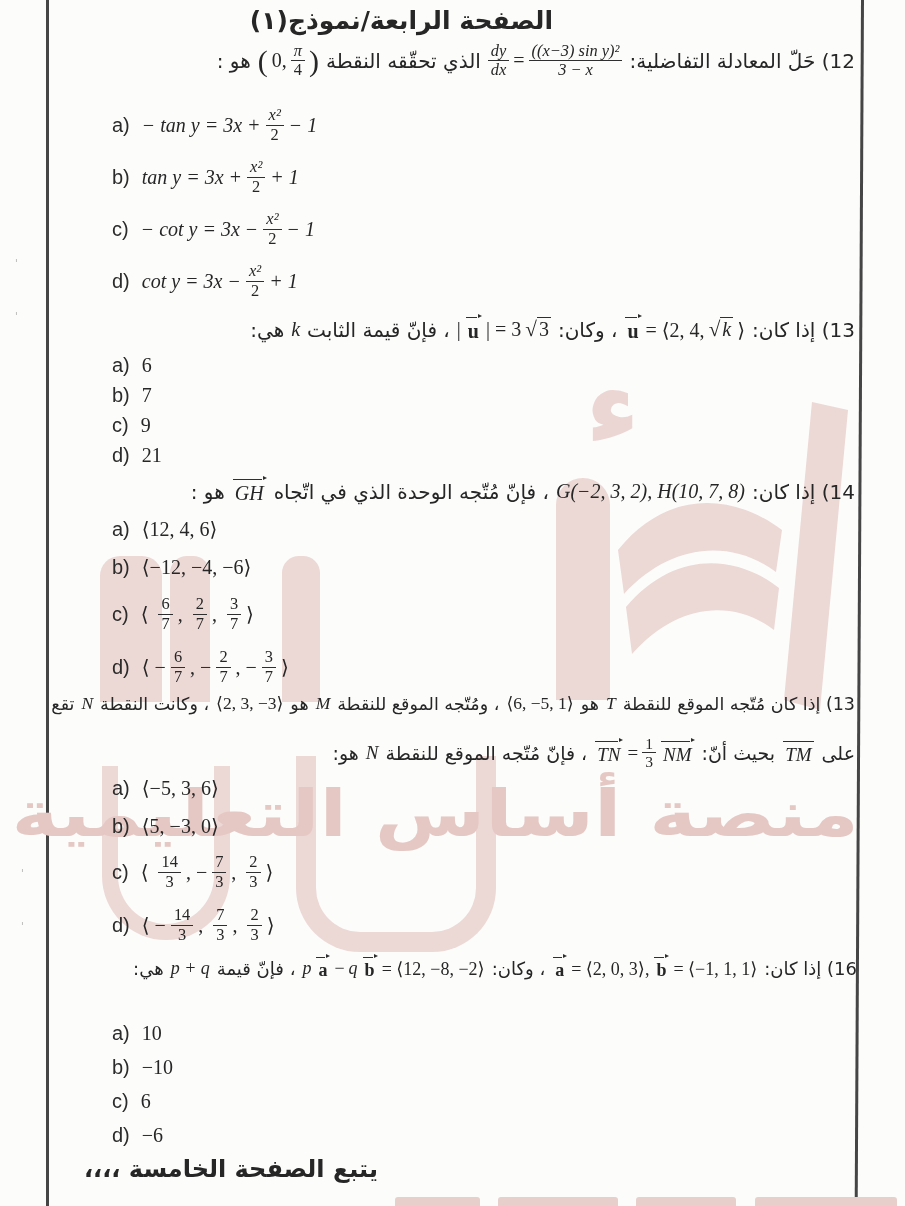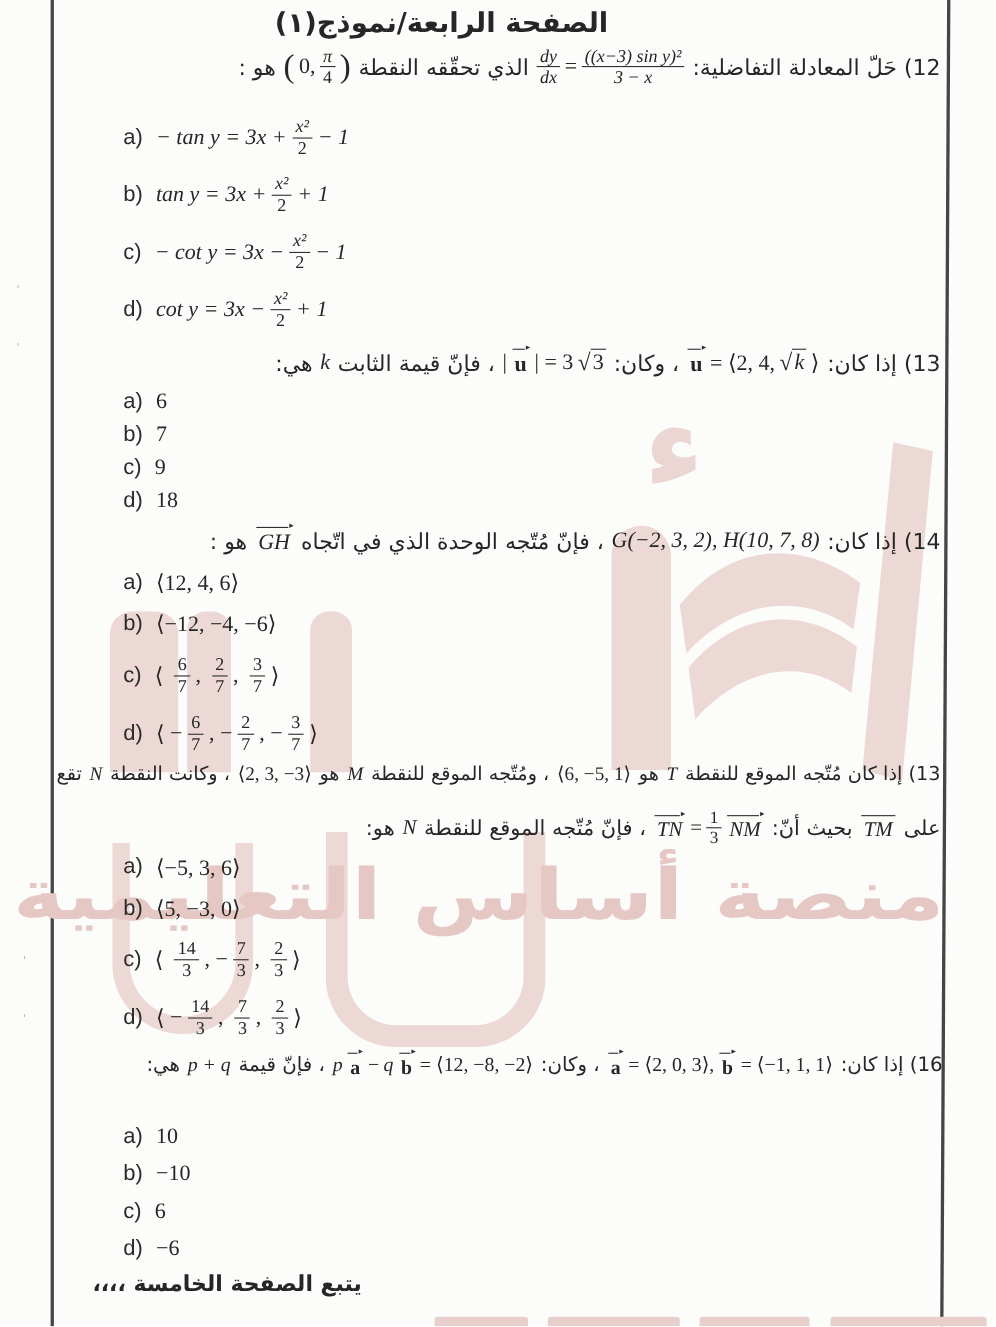--- a/index.html
+++ b/index.html
@@ -83,21 +83,21 @@
   #q15line1{top:693px; right:50px; font-size:17.5px;}
   #q15line2{top:735px; right:50px; font-size:19px;}
   #q15opts{top:770px;}
   #q15opts .opt-a{height:36px;}
   #q15opts .opt-b{height:36px; margin-top:2px;}
   #q15opts .opt-c{height:48px; margin-top:4px;}
   #q15opts .opt-d{height:50px; margin-top:4px;}
   #q16line{top:956px; right:48px; font-size:18px;}
   #q16opts{top:1016px;}
   #q16opts .opt{height:34px;}
-  .ftr{position:absolute; top:1155px; left:84px; font-size:20px; font-weight:700;}
+  .ftr{position:absolute; top:1155px; left:84px; font-size:24px; font-weight:700;}
 
   .mark{position:absolute; font-size:10px; color:#b3b3b3;}
   .mark-1{left:15px; top:258px;}
   .mark-2{left:15px; top:311px;}
   .mark-3{left:21px; top:868px;}
   .mark-4{left:21px; top:921px;}
 </style>
 </head>
 <body>
 
@@ -244,21 +244,21 @@
       <div class="opt">
           <span class="lab">b)</span>
           <span class="m">7</span>
         </div>
       <div class="opt">
           <span class="lab">c)</span>
           <span class="m">9</span>
         </div>
       <div class="opt">
           <span class="lab">d)</span>
-          <span class="m">18</span>
+          <span class="m">21</span>
         </div>
     </div>
 
     <div class="qline" id="q14line">
       <span class="ar">14) إذا كان:</span>
       <span class="m it">G(−2, 3, 2), H(10, 7, 8)</span>
       <span class="ar">، فإنّ مُتّجه الوحدة الذي في اتّجاه</span>
       <span class="m it">
           <span class="ovr">GH</span>
         </span>

